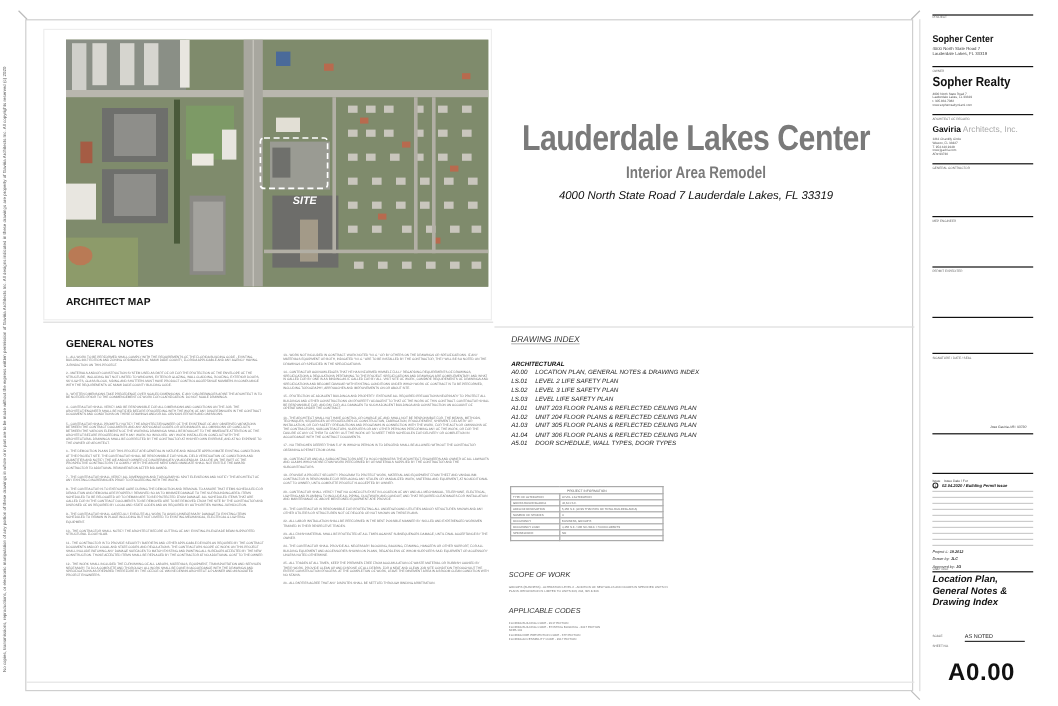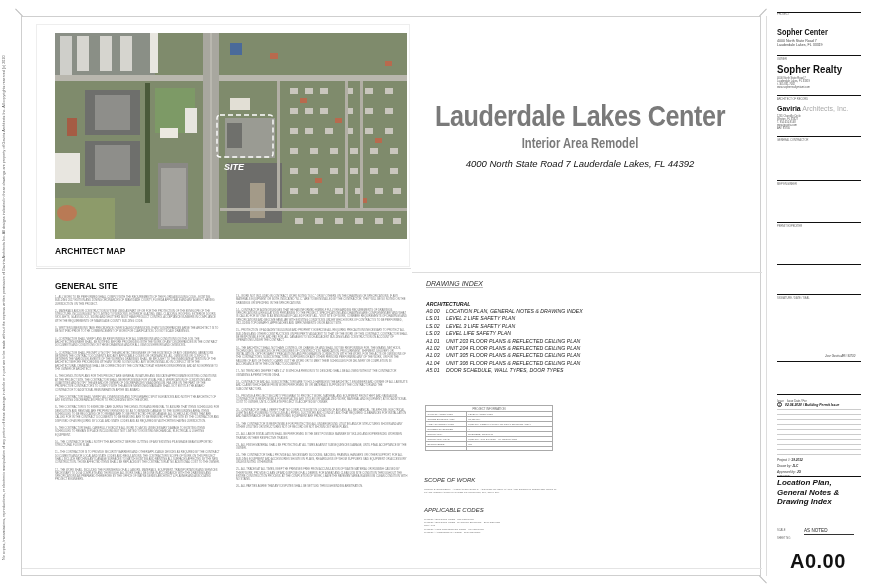--- a/index.html
+++ b/index.html
@@ -187,32 +187,32 @@
     </g>
     <rect x="222" y="48" width="3" height="130" fill="#b2afa5"></rect>
     <rect x="290" y="48" width="3" height="130" fill="#b2afa5"></rect>
     <rect x="305" y="48" width="3" height="130" fill="#b2afa5"></rect>
     <rect x="165" y="175" width="187" height="3" fill="#b2afa5"></rect>
     <rect x="175" y="10" width="12" height="12" fill="#4a6a9a"></rect>
 
     <rect x="162" y="82" width="56" height="42" fill="none" stroke="#fff" stroke-width="1.4" stroke-dasharray="5,3" rx="3"></rect>
   </svg>
 </div>
-<div style="position:absolute;left:224px;top:162px;font-style:italic;font-weight:bold;font-size:9px;color:#fff;text-align:center;">SITE</div>
+<div style="position:absolute;left:244px;top:162px;font-style:italic;font-weight:bold;font-size:9px;color:#fff;text-align:center;">SITE</div>
 <div class="map-label">ARCHITECT MAP</div>
 
 <div class="title-main">Lauderdale Lakes Center</div>
 <div class="title-sub">Interior Area Remodel</div>
-<div class="title-addr">4000 North State Road 7 Lauderdale Lakes, FL 44392</div>
+<div class="title-addr">4000 North State Road 7 Lauderdale Lakes, FL 33319</div>
 
 <div class="hline" style="left:36px;top:268px;width:375px;"></div>
 <div class="hline" style="left:412px;top:272px;width:350px;"></div>
 <div class="hline" style="left:22px;top:568px;width:740px;background:#e4e4e4;"></div>
 
-<div class="notes-heading">GENERAL SITE</div>
+<div class="notes-heading">GENERAL NOTES</div>
 <div class="notes-col col1">
   <p>1.- All work to be performed shall comply with the requirements of the Florida Building Code - Existing Building 2017 Edition and zoning ordinances of Miami Dade County, Florida applicable and any agency having jurisdiction on this project.</p>
   <p>2.- Materials and/or construction system used as part of or for the protection of the envelope of the structure, including but not limited to windows, exterior glazing, wall cladding, roofing, exterior doors, skylights, glass block, siding and shutters must have product control acceptance numbers in compliance with the requirements of Miami Dade County Building Code.</p>
   <p>3.- Written dimensions take precedence over scaled dimensions. If any discrepancies arise the architect is to be notified prior to the commencement of work for clarification. Do not scale drawings.</p>
   <p>4.- Contractor shall verify and be responsible for all dimensions and conditions on the job. The architect/engineer shall be notified before proceeding with the work of any discrepancies in the contract documents and conditions on these drawings and/or all obvious errors and omissions.</p>
   <p>5.- Contractor shall promptly notify the architect/engineer of the existence of any observed variations between the contract documents and any applicable codes or ordinances. All omissions or conflicts between the various elements of the working drawings shall be brought to the immediate attention of the architect before proceeding with any work so involved. Any work installed in conflict with the architectural drawings shall be corrected by the contractor at his/her own expense, and at no expense to the owner or architect.</p>
   <p>6.- The demolition plans for this project are general in nature and indicate approximate existing conditions at the project site. The contractor shall be responsible for visual field verification of conditions and quantities and notify the A/E and/or owner of discrepancies via addendum. Failure on the part of the prospective contractors to comply with the above mentioned mandate shall not entitle the award contractor to additional remuneration after bid award.</p>
   <p>7.- The contractor shall verify all dimensions and topographic spot elevations and notify the architect of any existing discrepancies prior to proceeding with the work.</p>
   <p>8.- The contractor is to exercise care during the demolition and removal to assure that items scheduled for demolition and removal are properly removed so as to minimize damage to the surrounding area. Items scheduled to be relocated or to remain are to be protected from damage. All scheduled items that are called for in the contract documents to be removed are to be removed from the site by the contractor and disposed of as required by local and state codes and as required by authorities having jurisdiction.</p>
   <p>9.- The contractor shall carefully execute all work to avoid unnecessary damage to existing items scheduled to remain in place including but not limited to existing mechanical, electrical &amp; lighting equipment.</p>

